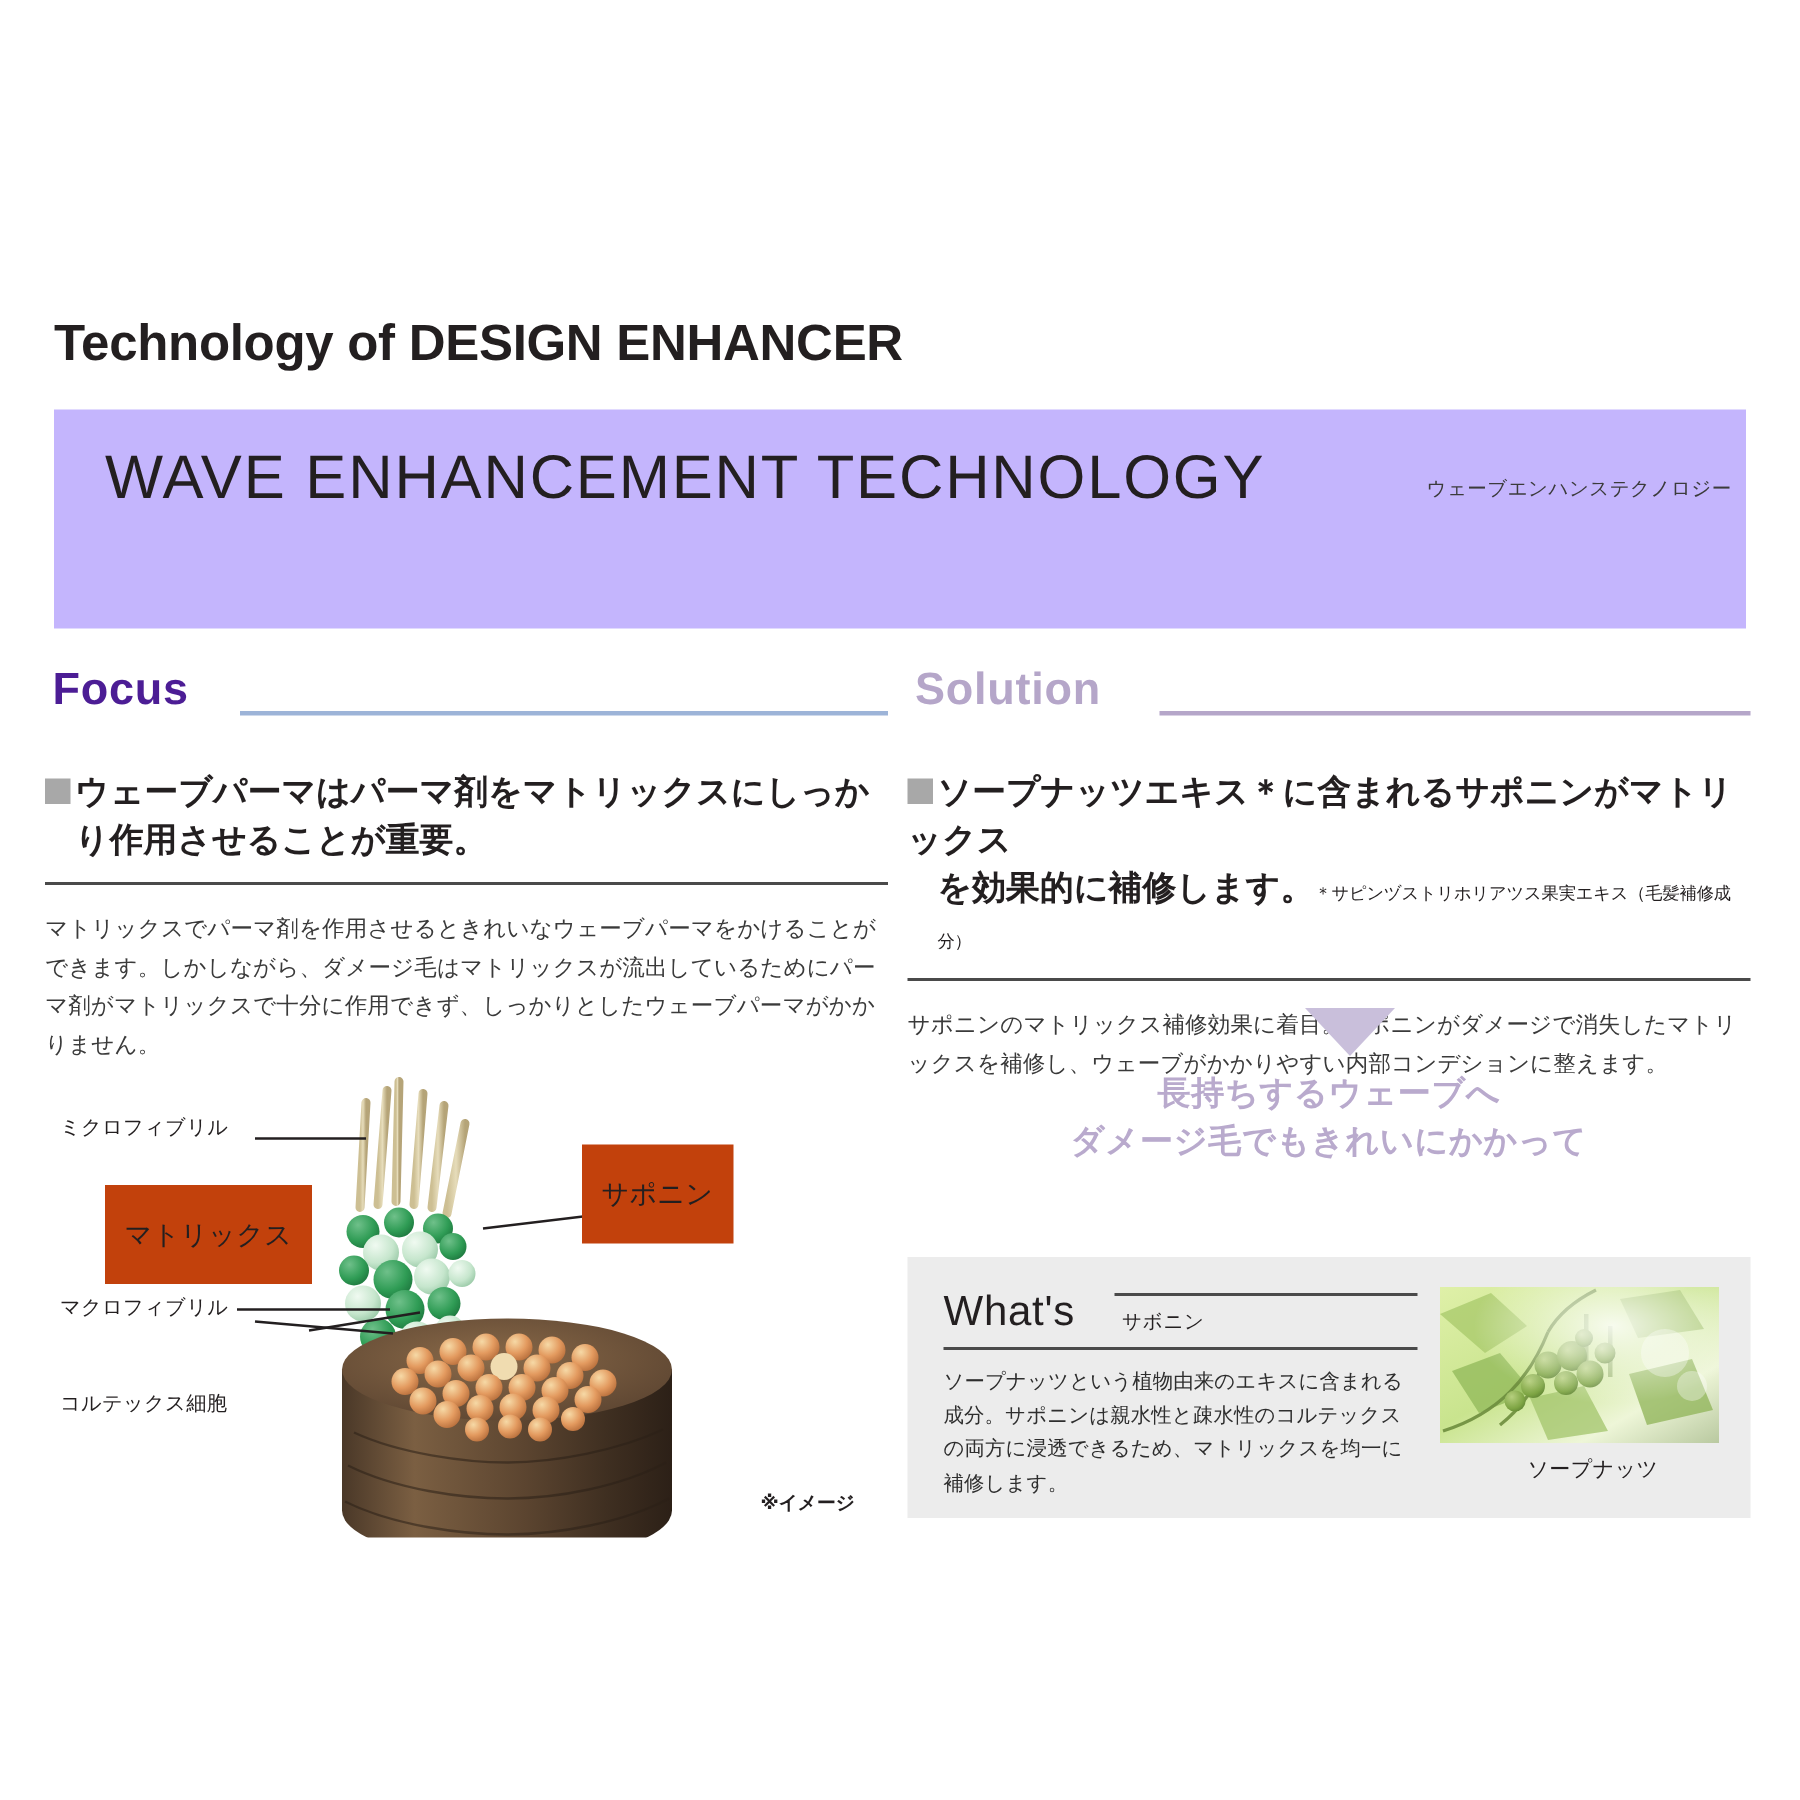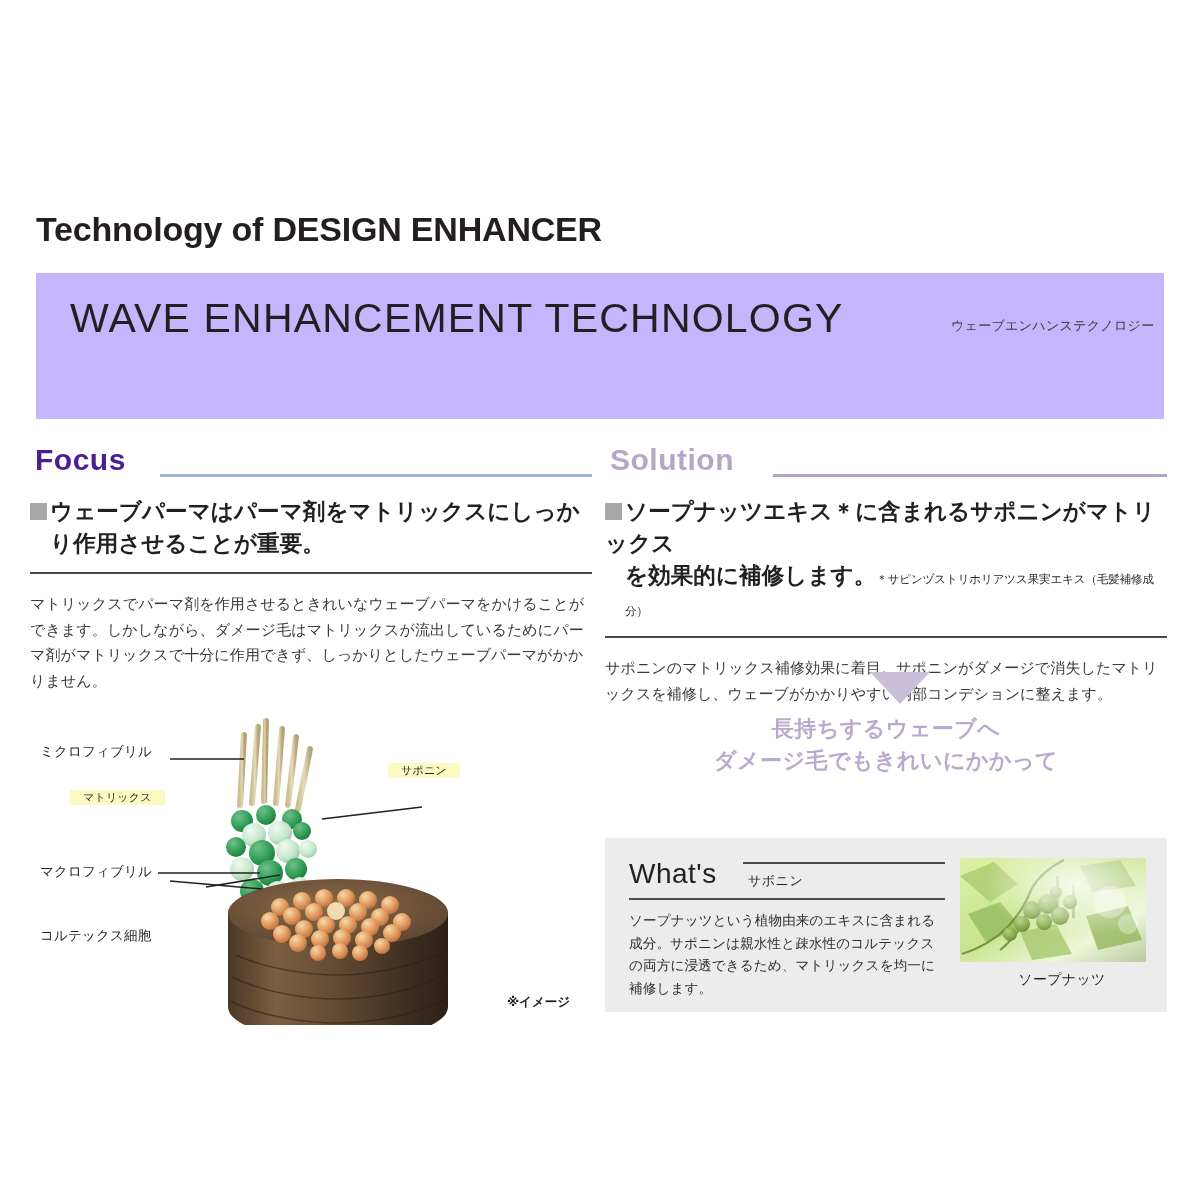--- a/index.html
+++ b/index.html
@@ -51,21 +51,21 @@
     position:absolute;left:5px;top:0;
   }
   .sec-head .rule{
     position:absolute;left:0;top:31px;height:3px;right:0;
   }
   .focus .label{color:#4c1d95;}
   .focus .rule{background:#9db4d8;left:130px;}
   .solution .label{color:#b5a6c9;}
   .solution .rule{background:#b5a6c9;left:168px;}
 
-  .head-block{margin-top:13px;position:relative;}
+  .head-block{margin-top:29px;position:relative;}
   .bullet{
     display:inline-block;width:17px;height:17px;background:#a8a8a8;
     vertical-align:-1px;margin-right:3px;
   }
   .head-text{
     font-size:22.5px;font-weight:bold;line-height:1.42;
     color:#231f20;letter-spacing:0.1px;
   }
   .head-text .indent{padding-left:20px;display:block;}
   .footnote{
@@ -118,21 +118,21 @@
     letter-spacing:0.3px;
   }
 
   
   .diagram{position:absolute;left:30px;top:715px;width:560px;height:310px;}
   .dlabel{
     position:absolute;font-size:13.5px;color:#231f20;white-space:nowrap;
     letter-spacing:0.2px;
   }
   .dlabel.boxed{
-    background:#fef9c3;padding:0 13px;font-size:11px;
+    background:#c2410c;padding:21px 13px;font-size:18px;
   }
   .img-note{
     position:absolute;right:20px;bottom:14px;font-size:12.5px;
     font-weight:bold;color:#231f20;
   }
 </style>
 </head>
 <body>
 
 <div class="page">

